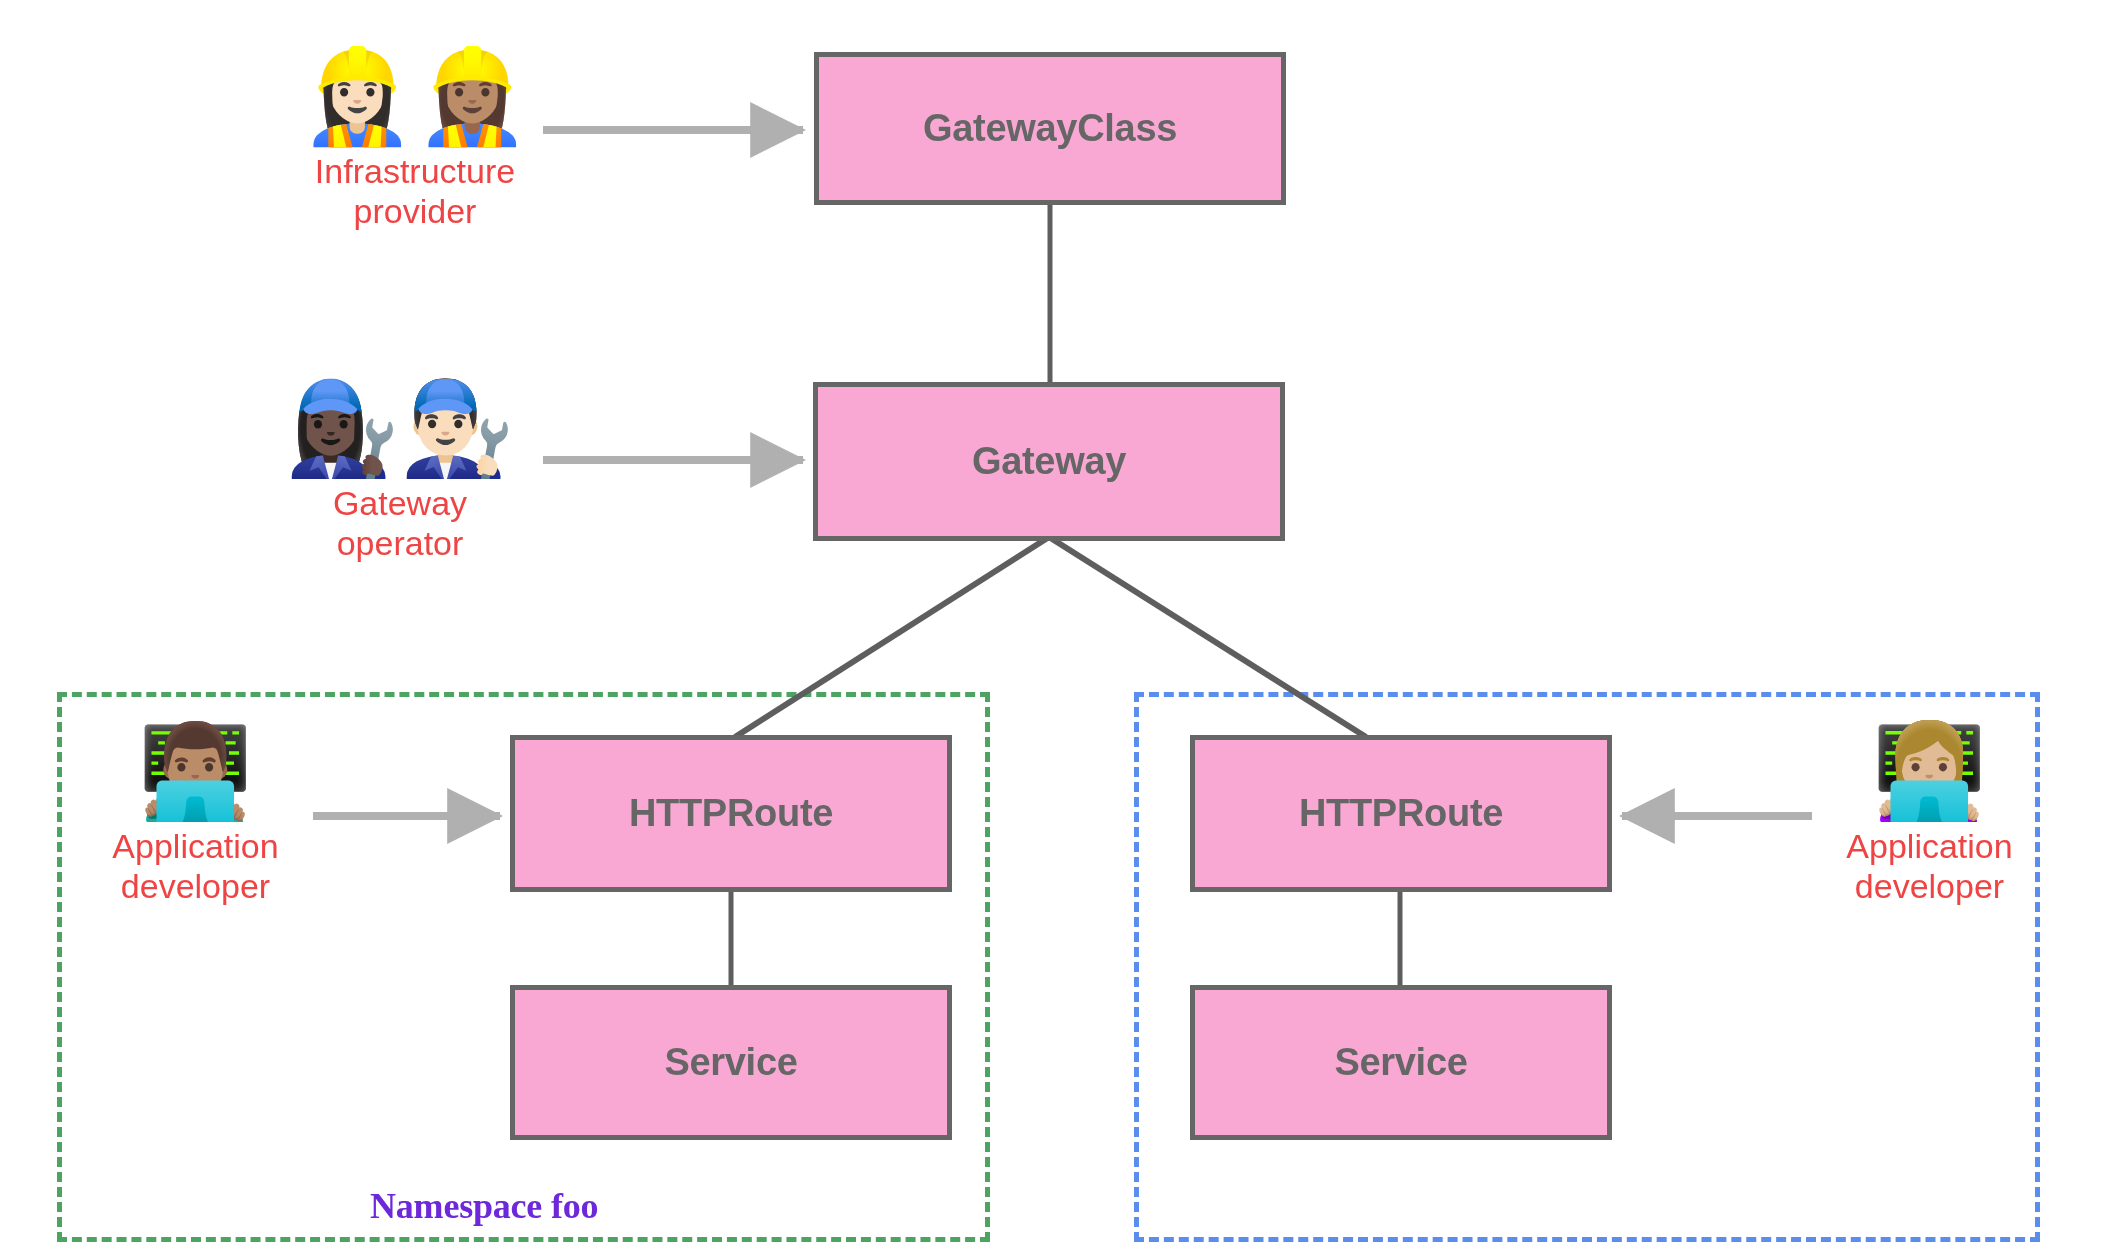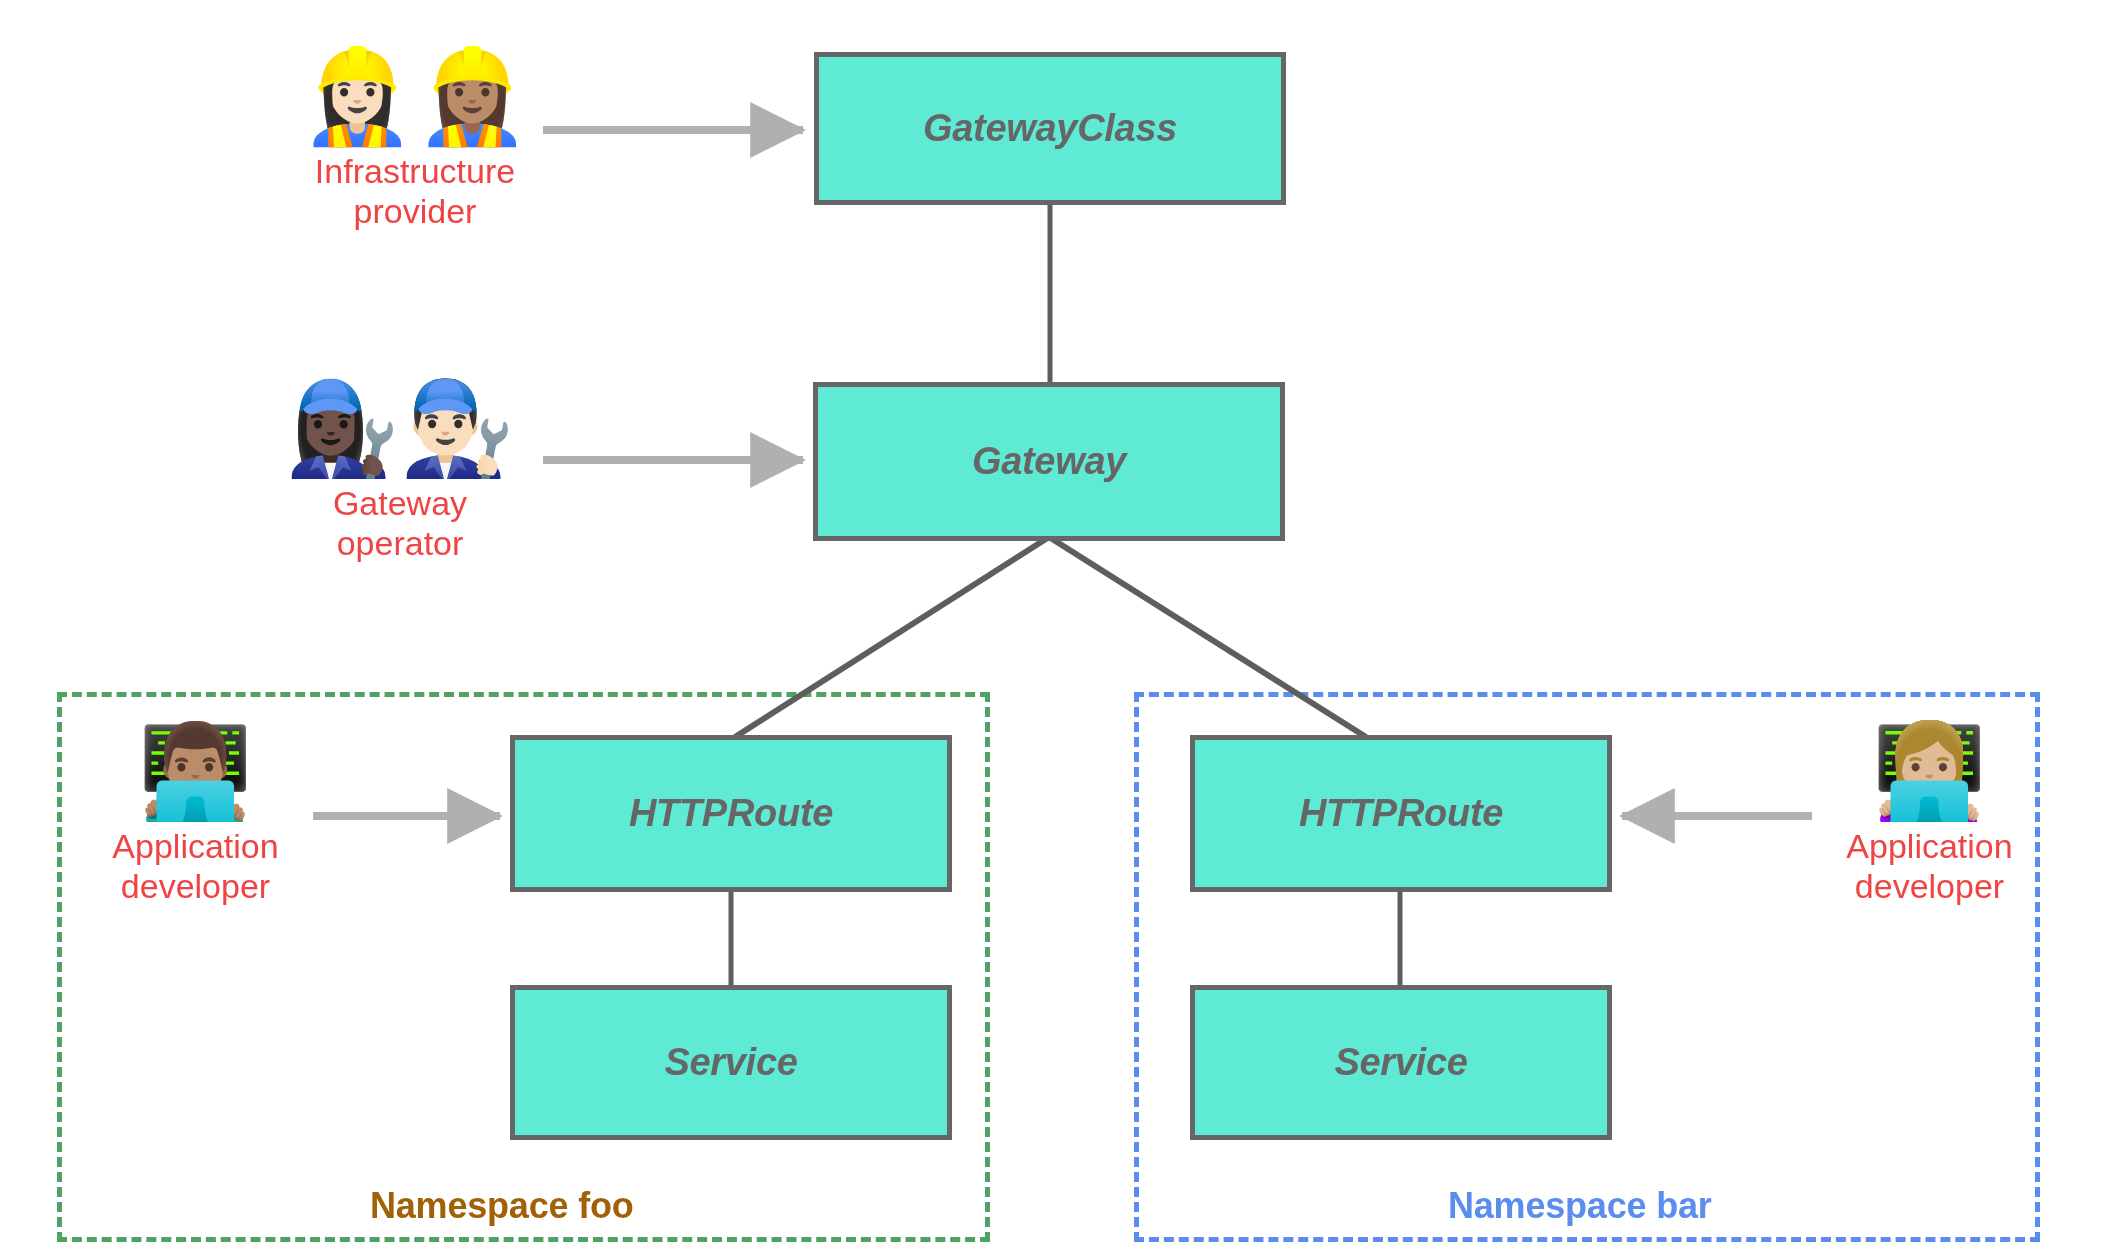--- a/index.html
+++ b/index.html
@@ -30,34 +30,33 @@
   .ns-box.foo { border-color: #4CA362; }
   .ns-box.bar { border-color: #5B8DEF; }
 
   .ns-label {
     position: absolute;
     font-size: 36px;
     font-weight: bold;
     letter-spacing: -0.2px;
     white-space: nowrap;
   }
-  .ns-label.foo { color: #a16207; }
+  .ns-label.foo { color: #6d28d9; font-family: Liberation Serif, serif; }
   .ns-label.bar { color: #5B8DEF; }
 
   
   .res-box {
     position: absolute;
     box-sizing: border-box;
     border: 5px solid #666666;
-    background: #5eead4;
+    background: #f9a8d4;
     display: flex;
     align-items: center;
     justify-content: center;
     z-index: 5;
-    font-style: italic;
   }
   .res-box .res-label {
     color: #666666;
     font-size: 38px;
     font-weight: bold;
     letter-spacing: -0.3px;
     white-space: nowrap;
   }
 
   
@@ -104,21 +103,20 @@
 <body>
 
 <div id="canvas">
 
   <div class="ns-box foo" style="left:57px; top:692px; width:933px; height:550px;"></div>
 
   <div class="ns-box bar" style="left:1134px; top:692px; width:906px; height:550px;"></div>
 
   <div class="ns-label foo" style="left:370px; top:1185px;">Namespace foo</div>
 
-  <div class="ns-label bar" style="left:1448px; top:1185px;">Namespace bar</div>
 
   <svg id="links" viewBox="0 0 2112 1258" xmlns="http://www.w3.org/2000/svg">
     <defs>
       <marker id="arrowhead" markerWidth="7" markerHeight="7" refX="6.6" refY="3.5" orient="auto" markerUnits="strokeWidth">
         <path d="M0,0 L7,3.5 L0,7 z" fill="#B0B0B0"></path>
       </marker>
     </defs>
 
     <line x1="1050" y1="205" x2="1050" y2="382" stroke="#5E5E5E" stroke-width="5"></line>
 

